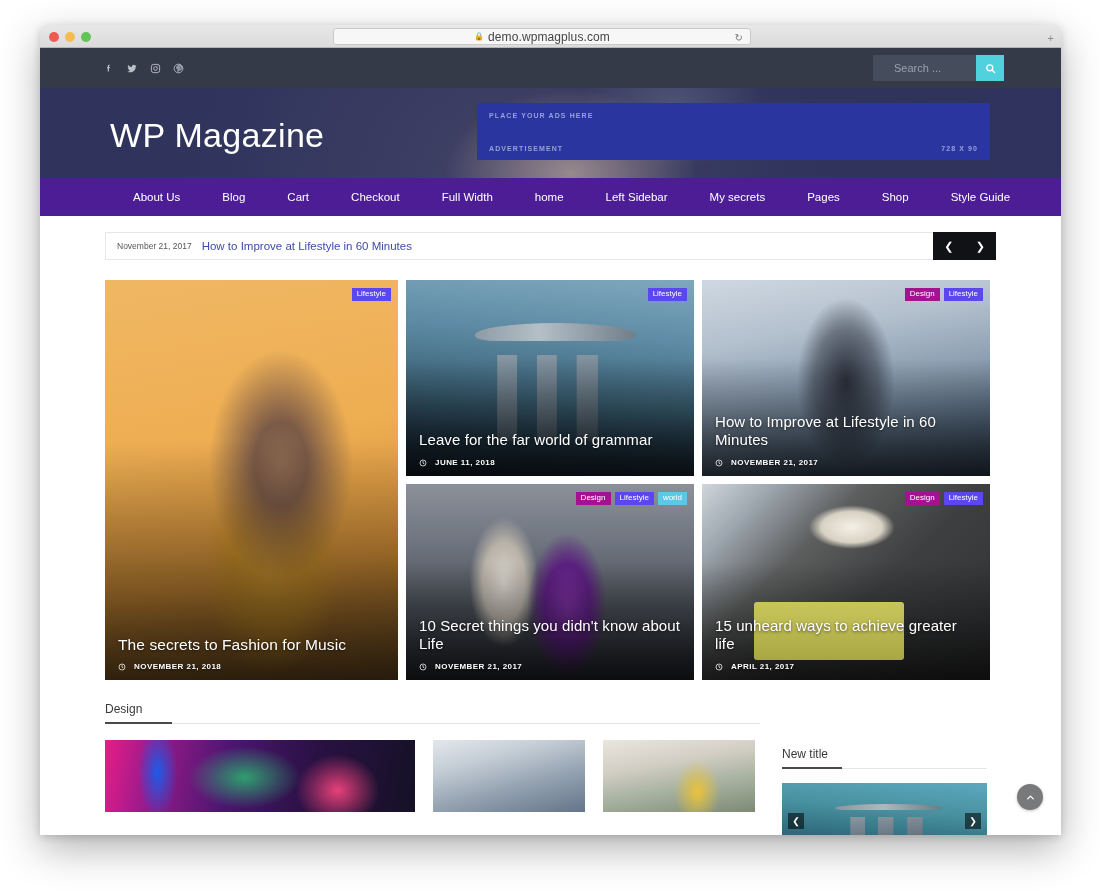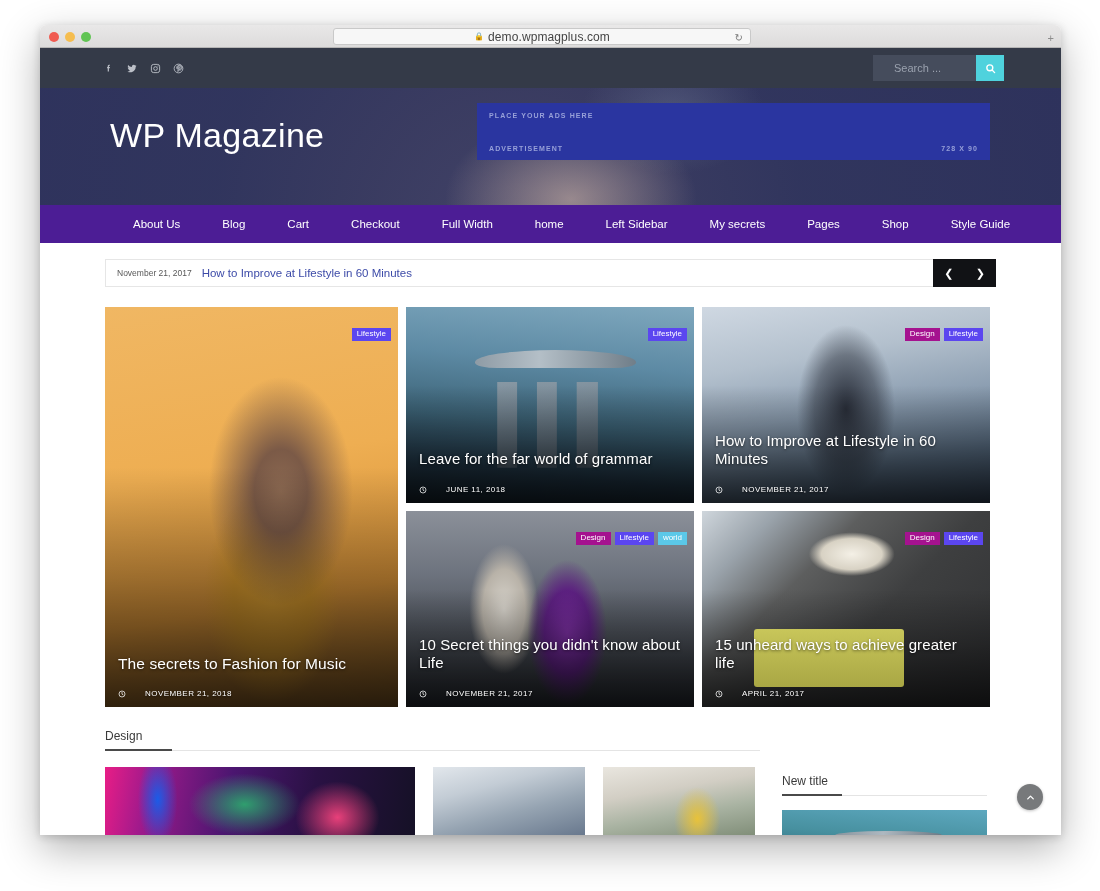--- a/index.html
+++ b/index.html
@@ -94,21 +94,21 @@
   .search-btn {
     width: 28px; height: 26px;
     background: #4fd2dd;
     border: none; cursor: pointer;
     display: flex; align-items: center; justify-content: center;
   }
 
   
   .masthead {
     position: relative;
-    height: 117px;
+    height: 90px;
     background:
       linear-gradient(rgba(44,48,92,0.86), rgba(44,48,92,0.86)),
       radial-gradient(circle at 46% 120%, #c3b0a4 0%, #8b7f7c 26%, #4d5466 52%, #3a3f5c 100%);
     overflow: hidden;
   }
   .masthead::after {
     content: "";
     position: absolute; inset: 0;
     background:
       radial-gradient(ellipse 180px 120px at 52% 95%, rgba(226,197,176,0.55), transparent 70%),
@@ -210,21 +210,21 @@
     overflow: hidden;
     cursor: pointer;
     background: #666;
   }
   .card.tall { grid-row: span 2; }
   .card-overlay {
     position: absolute; inset: 0;
     background: linear-gradient(to top, rgba(0,0,0,0.72) 0%, rgba(0,0,0,0.30) 32%, rgba(0,0,0,0) 60%);
   }
   .badges {
-    position: absolute; right: 7px; top: 21px;
+    position: absolute; right: 7px; top: 8px;
     display: flex; gap: 4px; z-index: 3; align-items: center;
   }
   .badge {
     font-size: 8px; color: #fff;
     padding: 2px 5px 2.5px;
     line-height: 1;
     white-space: nowrap;
   }
   .badge.design   { background: #a5128f; }
   .badge.lifestyle{ background: #5b46f0; }
@@ -233,24 +233,24 @@
     position: absolute; left: 0; right: 0; bottom: 9px;
     padding: 0 13px; z-index: 3;
   }
   .card-title {
     color: #fff; font-size: 15px; font-weight: 400;
     line-height: 1.24; letter-spacing: .1px;
     text-shadow: 0 1px 3px rgba(0,0,0,.6);
   }
   .card-title.big { font-size: 15.5px; }
   .card-date {
-    margin-top: 16px;
-    color: #fff; font-size: 8px; font-weight: normal;
+    margin-top: 8px;
+    color: #fff; font-size: 8px; font-weight: bold;
     letter-spacing: .45px;
-    display: flex; align-items: center; gap: 19px;
+    display: flex; align-items: center; gap: 8px;
     text-shadow: 0 1px 2px rgba(0,0,0,.6);
   }
   .clock-ico { display: inline-block; }
 
   
   .ph-fashion {
     background:
       radial-gradient(ellipse 120px 190px at 60% 46%, #8d6a52 0%, #7b5a47 22%, rgba(214,147,60,0) 60%),
       radial-gradient(ellipse 95px 150px at 57% 72%, #e0a234 0%, #d4962c 40%, rgba(212,150,44,0) 72%),
       linear-gradient(170deg, #f0b763 0%, #eeae52 40%, #d79238 72%, #8a5f28 100%);

